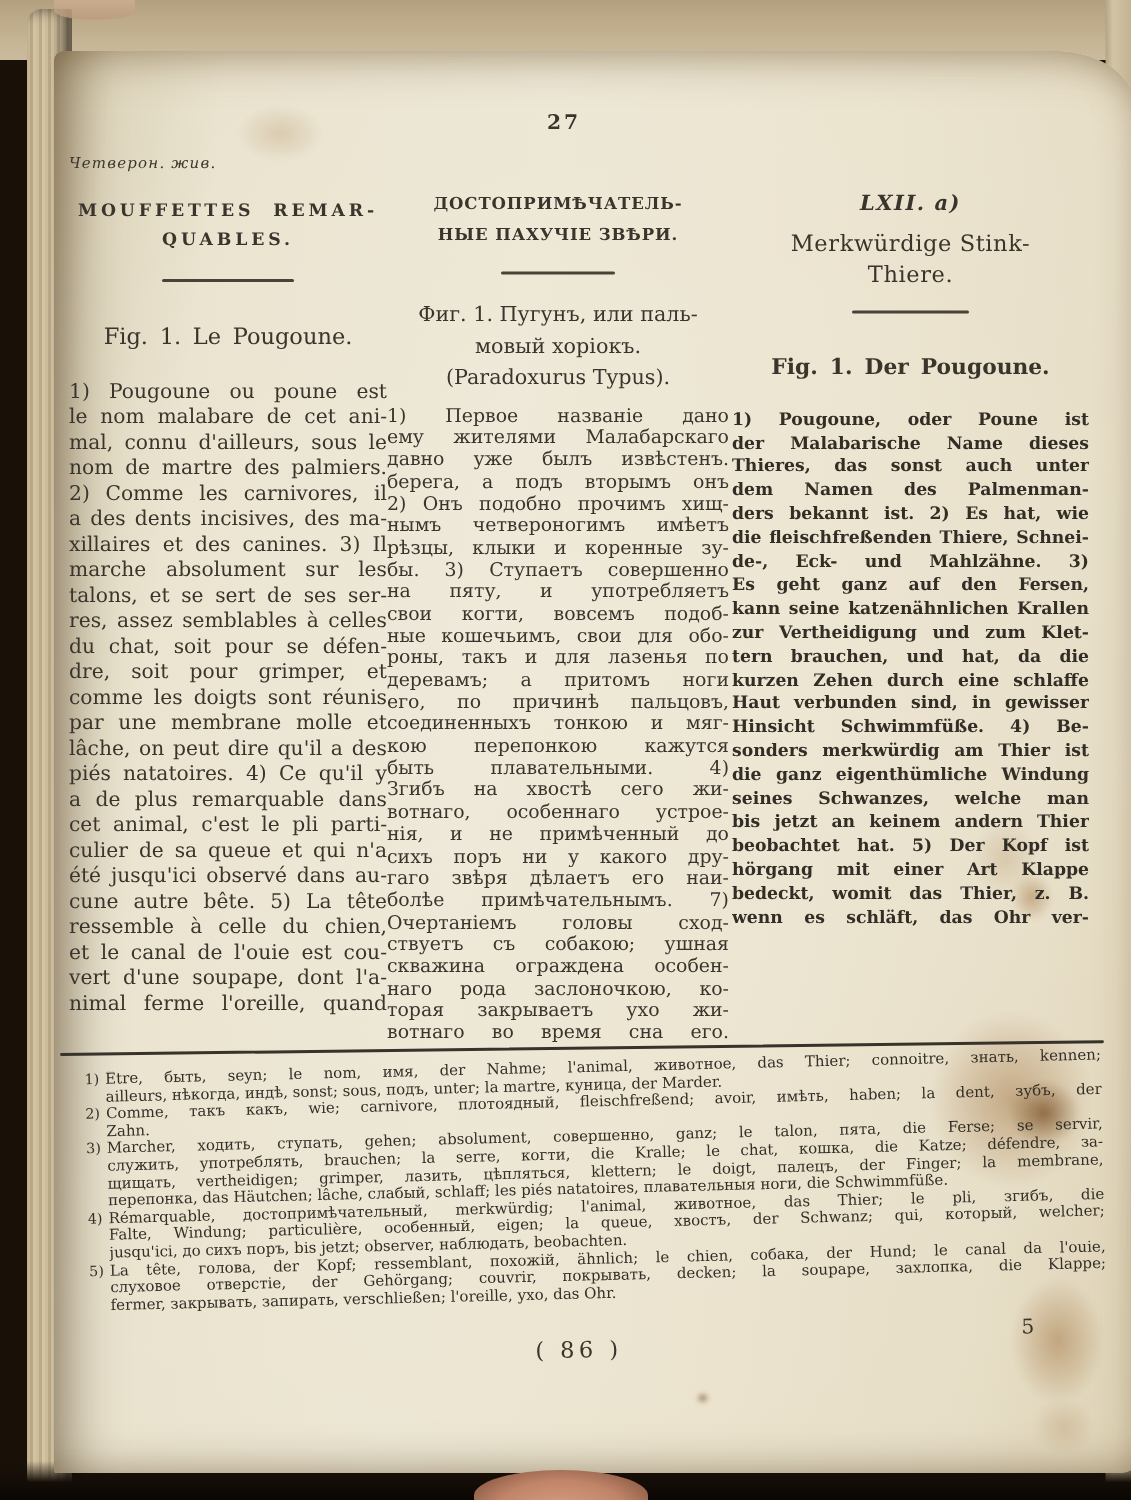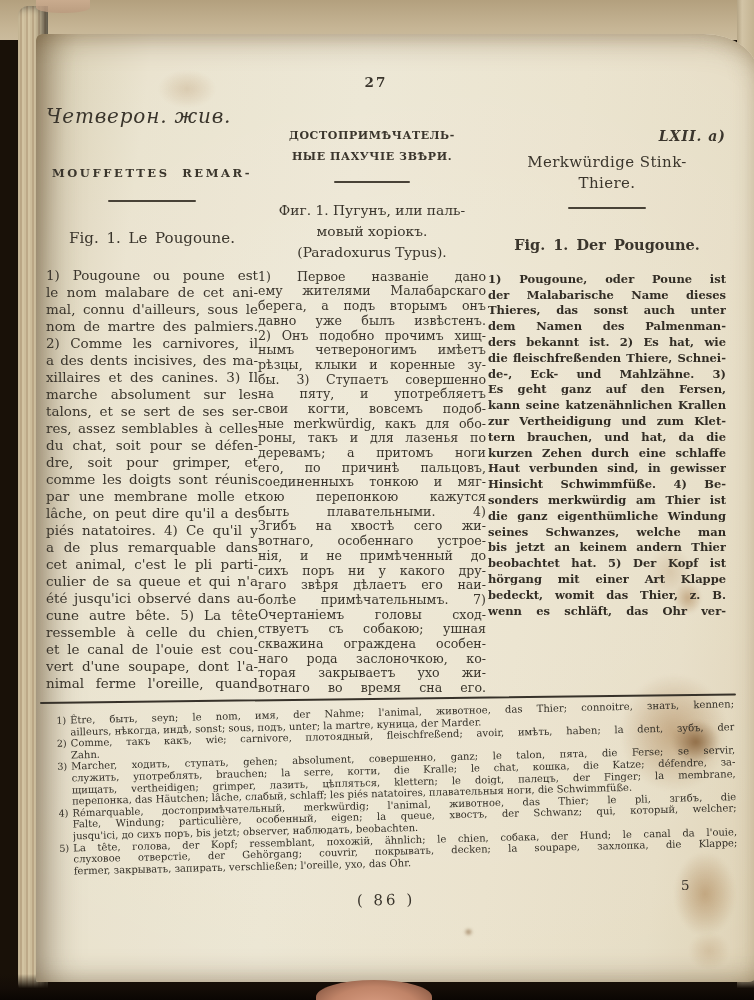--- a/index.html
+++ b/index.html
@@ -43,24 +43,24 @@
   .stain.dark{background:radial-gradient(closest-side,rgba(110,66,24,.65),rgba(110,66,24,.25) 60%,rgba(110,66,24,0) 100%);}
 
   .pgnum-top{position:absolute;left:300px;top:40px;width:80px;text-align:center;
              font-size:13.5px;letter-spacing:2px;font-weight:600;}
 
   .col{position:absolute;}
   .col-fr{left:10px;top:70px;width:212px;}
   .col-ru{left:222px;top:92px;width:228px;}
   .col-de{left:452px;top:94px;width:238px;}
 
-  .running-head{font-style:italic;font-size:20px;letter-spacing:.8px;margin-bottom:36px;}
+  .running-head{font-style:italic;font-size:10px;letter-spacing:.8px;margin-bottom:16px;}
   .fr-heading{font-size:11.5px;letter-spacing:2.6px;word-spacing:6px;line-height:19px;font-weight:600;}
   .ru-heading{font-size:11px;letter-spacing:.6px;line-height:20.5px;font-weight:600;}
-  .de-plate{font-size:14px;text-align:right;font-weight:700;font-style:italic;letter-spacing:1px;}
+  .de-plate{font-size:14px;text-align:center;font-weight:700;font-style:italic;letter-spacing:1px;}
   .de-heading{margin-top:8px;font-size:15px;line-height:21px;font-weight:400;letter-spacing:.4px;}
   .rule{height:1.8px;background:#484237;border-radius:1px;}
   .rule-fr{width:88px;margin:17px auto 0;}
   .rule-ru{width:76px;margin:14px auto 0;}
   .rule-de{width:78px;margin:13px auto 0;}
   .caption{text-align:center;}
   .fr-caption{margin-top:27px;font-size:15px;word-spacing:3px;}
   .ru-caption{margin-top:17px;font-size:13.8px;line-height:21px;}
   .de-caption{margin-top:27px;font-size:14.5px;font-weight:700;word-spacing:3px;}
   .body{margin-top:0;}
@@ -108,20 +108,21 @@
     <div class="stain" style="left:638px;top:818px;width:62px;height:84px;"></div>
     <div class="stain faint" style="left:652px;top:898px;width:42px;height:38px;"></div>
     <div class="stain dark" style="left:428px;top:894px;width:9px;height:8px;"></div>
 
     <div class="pgnum-top">27</div>
 
     <div class="col col-fr">
       <div class="running-head">Четверон. жив.</div>
       <div class="fr-heading lines-center">
           <div class="tline">MOUFFETTES REMAR-</div>
+          <div class="tline tline-last">QUABLES.</div>
         </div>
       <div class="rule rule-fr"></div>
       <div class="caption fr-caption">Fig. 1.  Le Pougoune.</div>
       <div class="body fr-body j-all">
           <div class="tline">1) Pougoune ou poune est</div>
           <div class="tline">le nom malabare de cet ani-</div>
           <div class="tline">mal, connu d'ailleurs, sous le</div>
           <div class="tline">nom de martre des palmiers.</div>
           <div class="tline">2) Comme les carnivores, il</div>
           <div class="tline">a des dents incisives, des ma-</div>
@@ -154,29 +155,29 @@
         </div>
       <div class="rule rule-ru"></div>
       <div class="caption ru-caption lines-center">
           <div class="tline">Фиг. 1. Пугунъ, или паль-</div>
           <div class="tline">мовый хоріокъ.</div>
           <div class="tline tline-last">(Paradoxurus Typus).</div>
         </div>
       <div class="body ru-body j-all">
           <div class="tline">1) Первое названіе дано</div>
           <div class="tline">ему жителями Малабарскаго</div>
+          <div class="tline">давно уже былъ извѣстенъ.</div>
           <div class="tline">берега, а подъ вторымъ онъ</div>
-          <div class="tline">давно уже былъ извѣстенъ.</div>
           <div class="tline">2) Онъ подобно прочимъ хищ-</div>
           <div class="tline">нымъ четвероногимъ имѣетъ</div>
           <div class="tline">рѣзцы, клыки и коренные зу-</div>
           <div class="tline">бы. 3) Ступаетъ совершенно</div>
           <div class="tline">на пяту, и употребляетъ</div>
           <div class="tline">свои когти, вовсемъ подоб-</div>
-          <div class="tline">ные merkwürdig, какъ для обо-</div>
+          <div class="tline">ные кошечьимъ, свои для обо-</div>
           <div class="tline">роны, такъ и для лазенья по</div>
           <div class="tline">деревамъ; а притомъ ноги</div>
           <div class="tline">его, по причинѣ пальцовъ,</div>
           <div class="tline">соединенныхъ тонкою и мяг-</div>
           <div class="tline">кою перепонкою кажутся</div>
           <div class="tline">быть плавательными. 4)</div>
           <div class="tline">Згибъ на хвостѣ сего жи-</div>
           <div class="tline">вотнаго, особеннаго устрое-</div>
           <div class="tline">нія, и не примѣченный до</div>
           <div class="tline">сихъ поръ ни у какого дру-</div>

